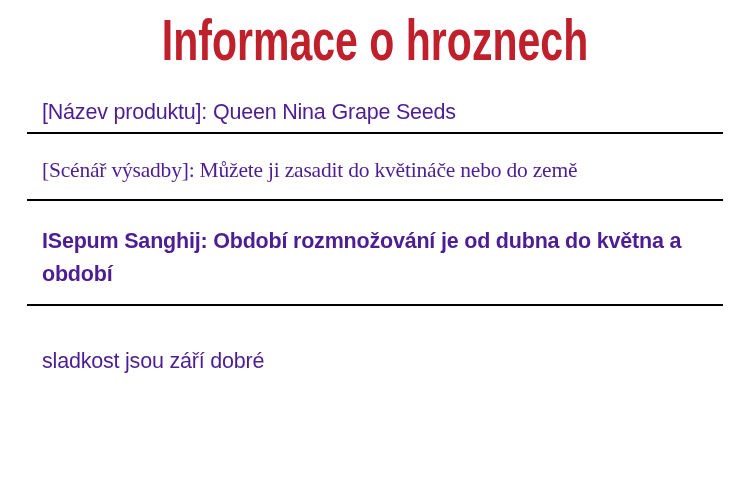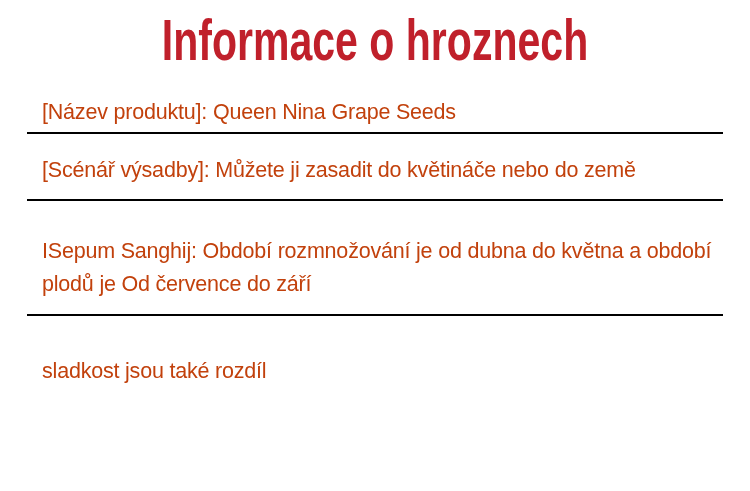--- a/index.html
+++ b/index.html
@@ -30,30 +30,30 @@
     white-space: nowrap;
     transform: scaleX(0.72);
     transform-origin: 50% 50%;
   }
 
   .content {
     margin: 0 27px;
   }
 
   .row {
-    color: #c2410c;
+    color: #4c1d95;
     font-size: 21.5px;
     line-height: 33px;
     padding-left: 15px;
     letter-spacing: -0.2px;
   }
 
   .row-1 { padding-top: 28px; padding-bottom: 3px; }
-  .row-2 { padding-top: 20px; padding-bottom: 12px; }
-  .row-3 { padding-top: 34px; padding-bottom: 13px; }
+  .row-2 { padding-top: 20px; padding-bottom: 12px; font-family: Liberation Serif, serif; }
+  .row-3 { padding-top: 24px; padding-bottom: 13px; font-weight: bold; }
   .row-4 { padding-top: 39px; padding-bottom: 0; }
 
   .divider {
     border: none;
     border-top: 2px solid #000000;
     margin: 0;
     height: 0;
   }
 </style>
 </head>
@@ -72,23 +72,22 @@
     <hr class="divider">
 
     <div class="row row-2">
       <div>[Scénář výsadby]: Můžete ji zasadit do květináče nebo do země</div>
     </div>
 
     <hr class="divider">
 
     <div class="row row-3">
       <div>ISepum Sanghij: Období rozmnožování je od dubna do května a období</div>
-      <div>plodů je Od července do září</div>
     </div>
 
     <hr class="divider">
 
     <div class="row row-4">
-      <div>sladkost jsou také rozdíl</div>
+      <div>sladkost jsou září dobré</div>
     </div>
 
   </div>
 </div>
 
 </body></html>

